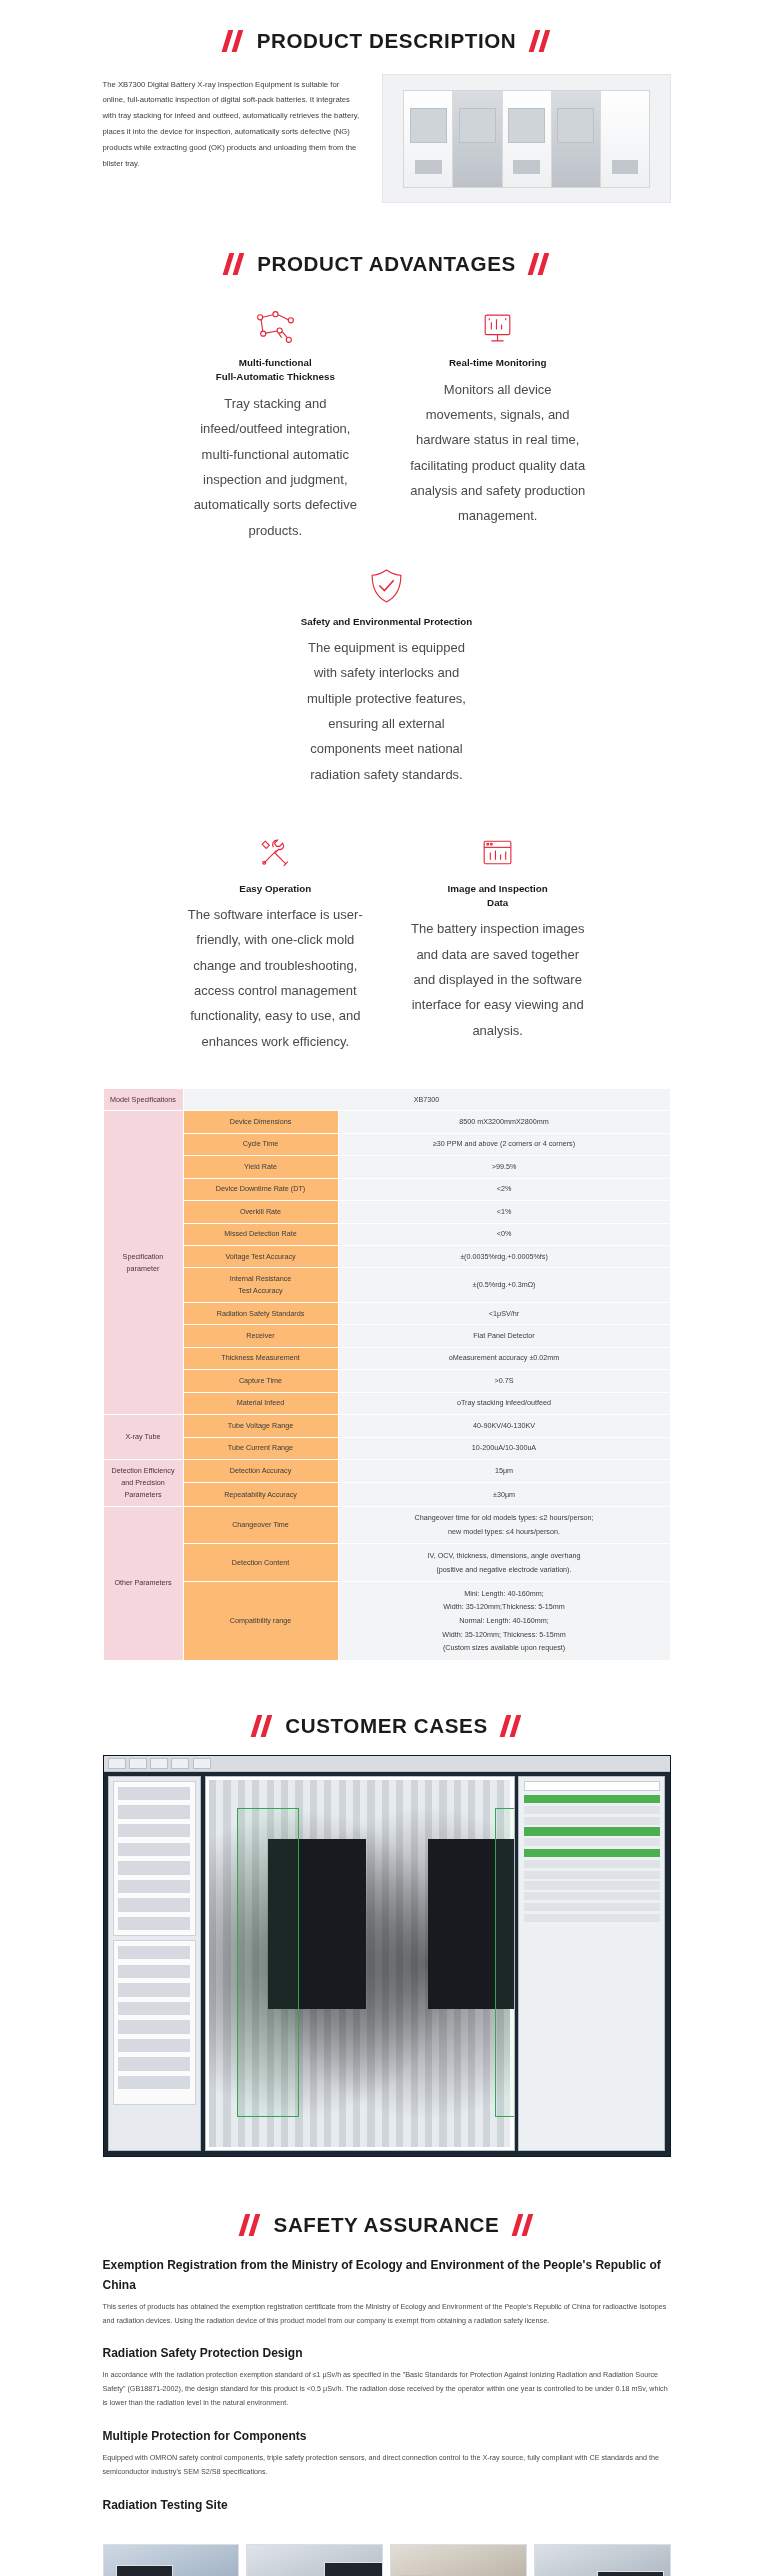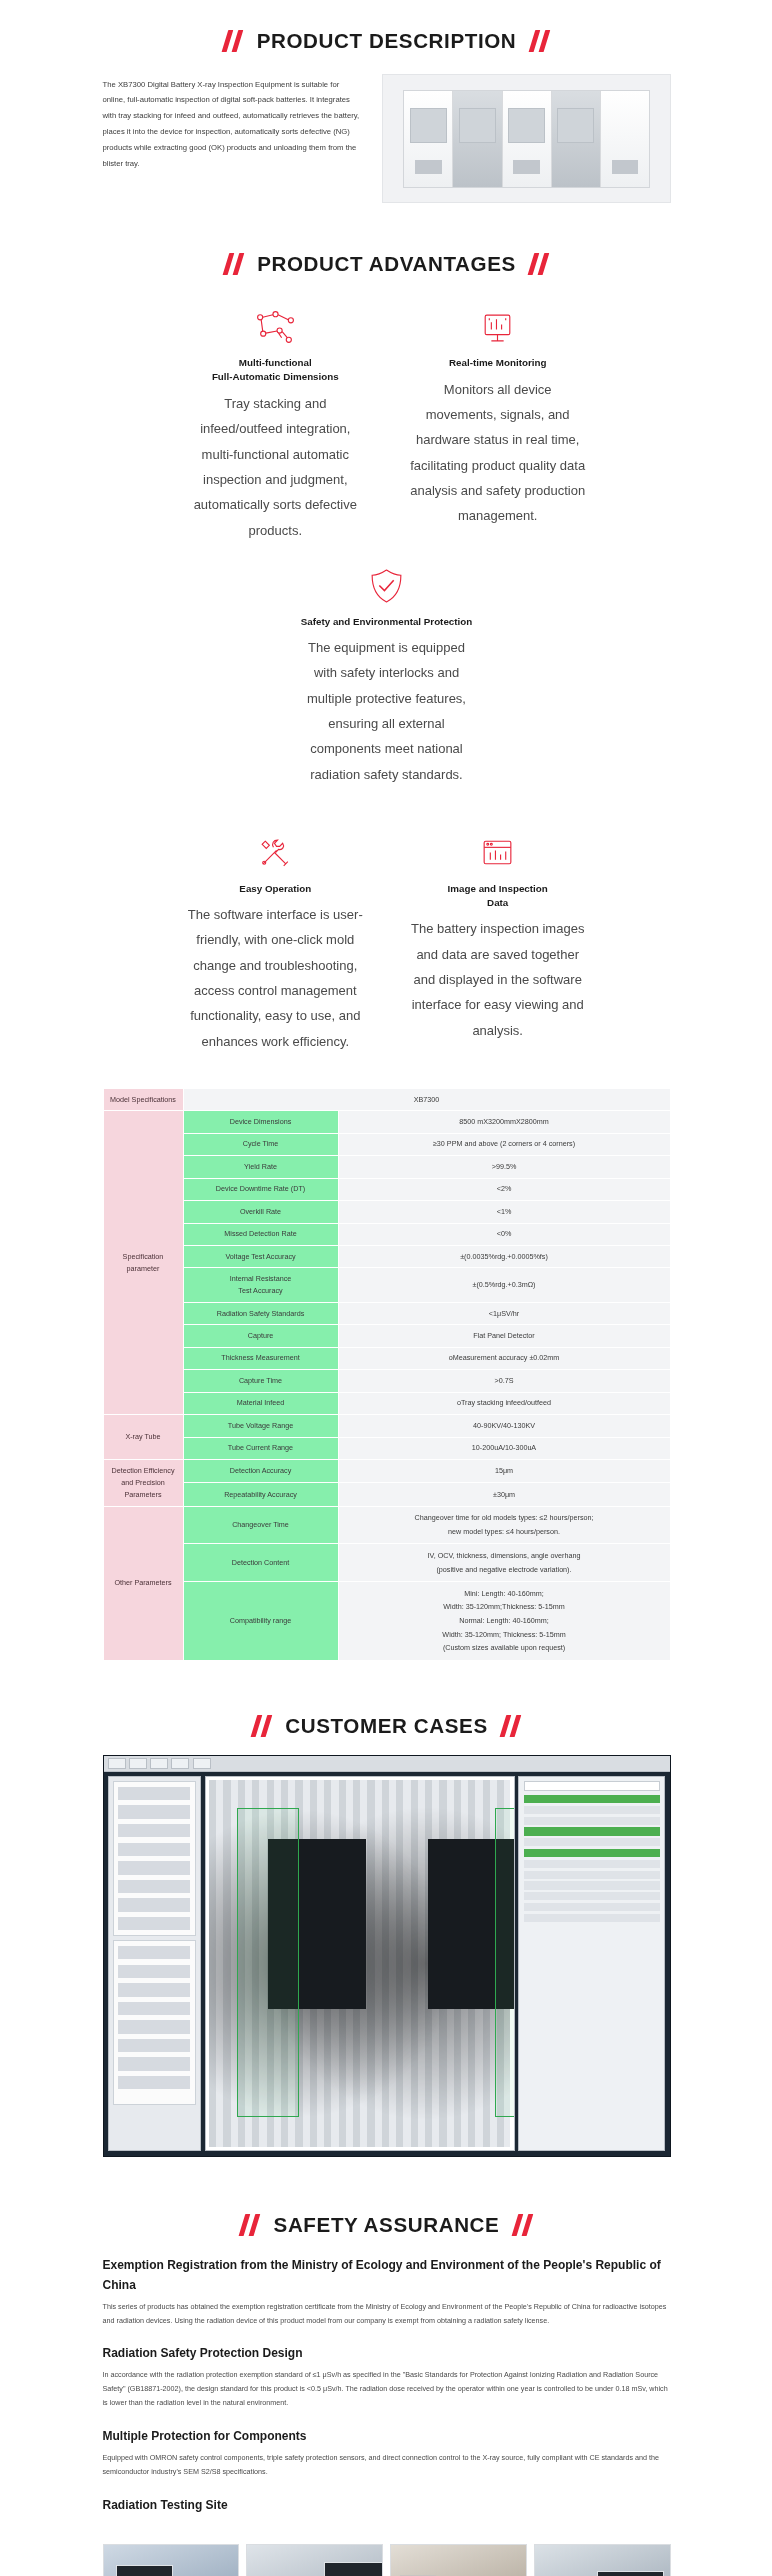--- a/index.html
+++ b/index.html
@@ -152,21 +152,21 @@
     line-height: 1.7;
   }
   td.grp {
     background: #f6d6dd;
     color: #4a3036;
     text-align: center;
     width: 80px;
     font-size: 7.2px;
   }
   td.lbl {
-    background: #86efac;
+    background: #fdba74;
     text-align: center;
     width: 155px;
     color: #3a3a3a;
   }
   td.val {
     background: #f3f4f6;
     text-align: center;
     color: #3a3a3a;
   }
   td.val.multi { line-height: 1.9; }
@@ -358,21 +358,21 @@
               <circle cx="44" cy="8" r="5"></circle>
               <circle cx="74" cy="20" r="5"></circle>
             <circle cx="20" cy="46" r="5"></circle>
               <circle cx="52" cy="40" r="5"></circle>
               <circle cx="70" cy="58" r="5"></circle>
             <path d="M19 14 L39 9 M49 9 L69 19 M16 19 L19 41 M25 45 L47 41 M57 42 L67 54 M50 45 L56 54"></path>
           </g>
         </svg>
       </div>
       <div class="adv-title" style="white-space:pre-line">Multi-functional
-Full-Automatic Dimensions</div>
+Full-Automatic Thickness</div>
       <div class="adv-body">Tray stacking and infeed/outfeed integration, multi-functional automatic inspection and judgment, automatically sorts defective products.</div>
     </div>
 
     <div class="adv-card">
       <div class="adv-icon">
         <svg width="41" height="36" viewBox="0 0 80 70">
           <g fill="none" stroke="#e8253a" stroke-width="2.2">
             <rect x="16" y="10" width="48" height="38" rx="3"></rect>
             <path d="M40 48 L40 60 M28 60 L52 60"></path>
             <path d="M28 38 L28 24 M38 38 L38 18 M48 38 L48 28"></path>
@@ -472,21 +472,21 @@
         <tr>
           <td class="lbl" style="white-space:pre-line">Internal Resistance
 Test Accuracy</td>
           <td class="val">±(0.5%rdg.+0.3mΩ)</td>
         </tr>
         <tr>
           <td class="lbl">Radiation Safety Standards</td>
           <td class="val">&lt;1μSV/hr</td>
         </tr>
         <tr>
-          <td class="lbl">Capture</td>
+          <td class="lbl">Receiver</td>
           <td class="val">Flat Panel Detector</td>
         </tr>
         <tr>
           <td class="lbl">Thickness Measurement</td>
           <td class="val">oMeasurement accuracy ±0.02mm</td>
         </tr>
         <tr>
           <td class="lbl">Capture Time</td>
           <td class="val">&gt;0.7S</td>
         </tr>

